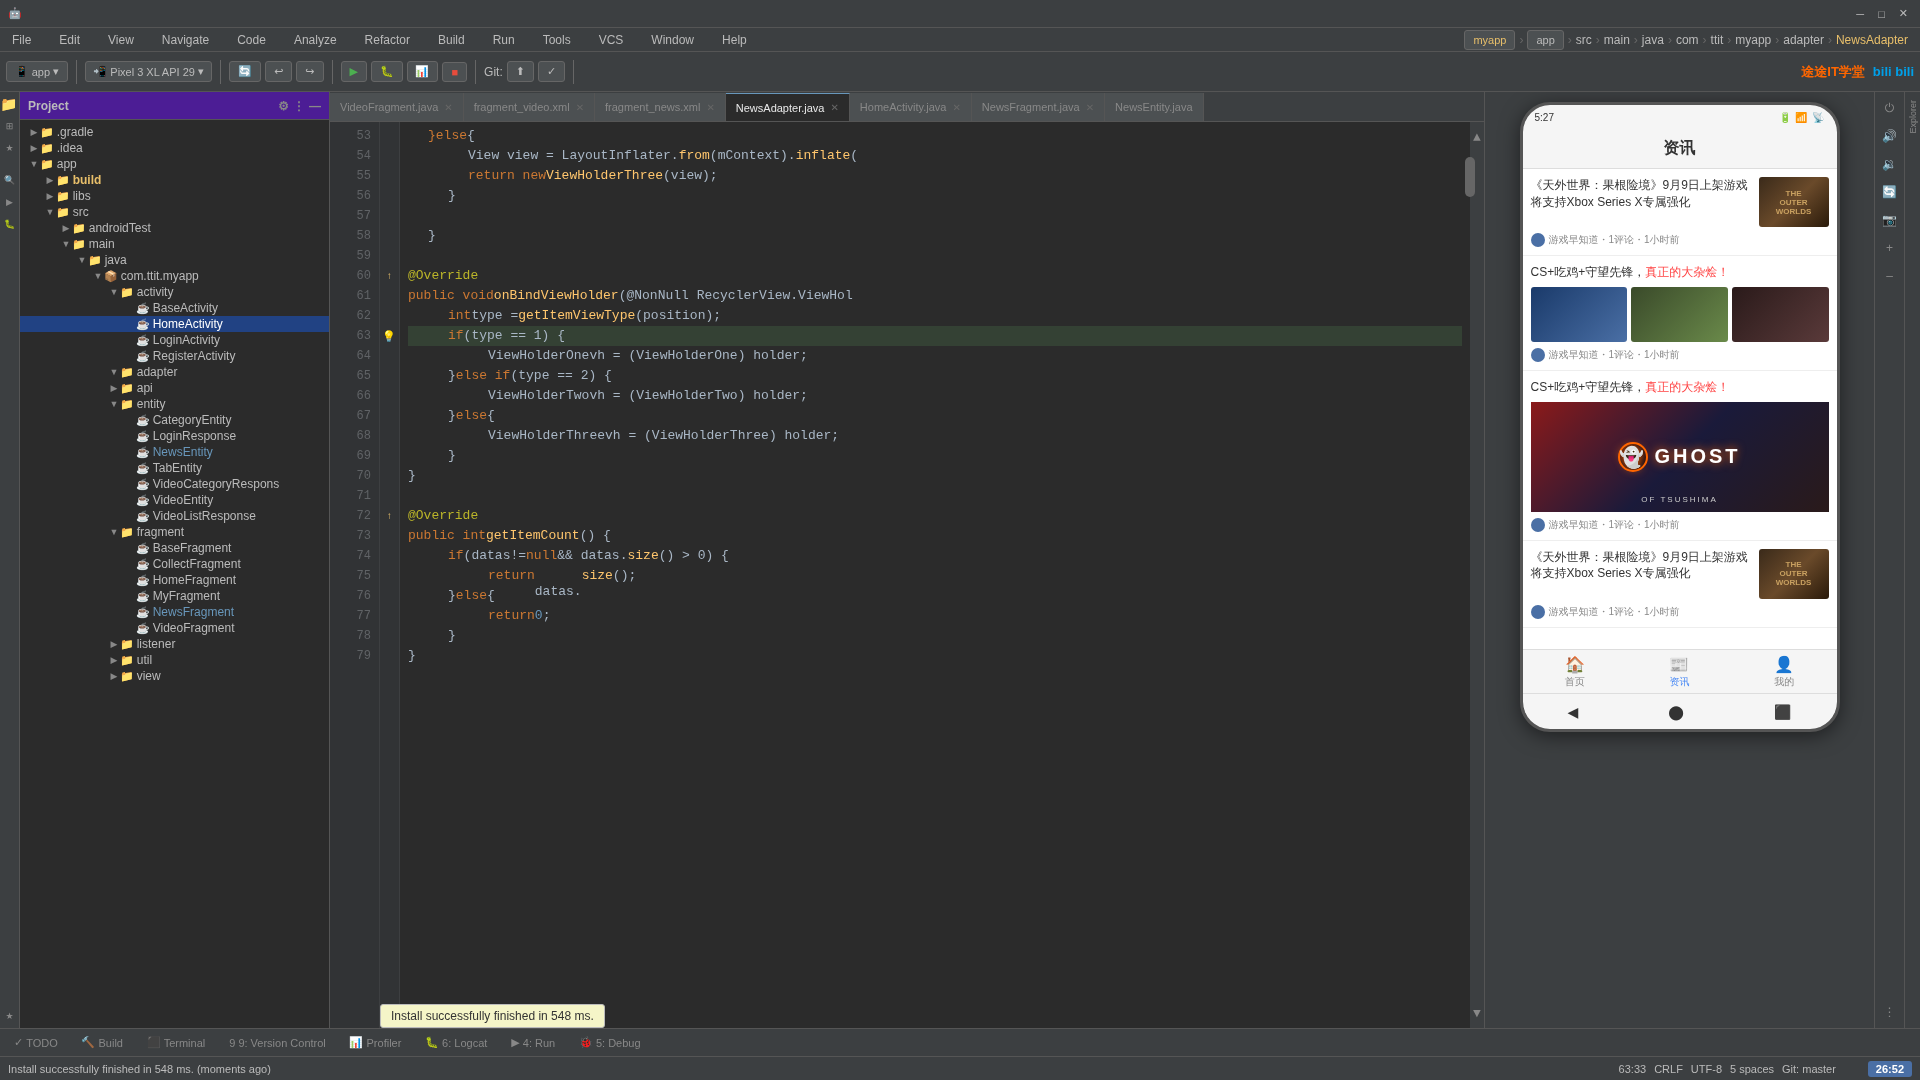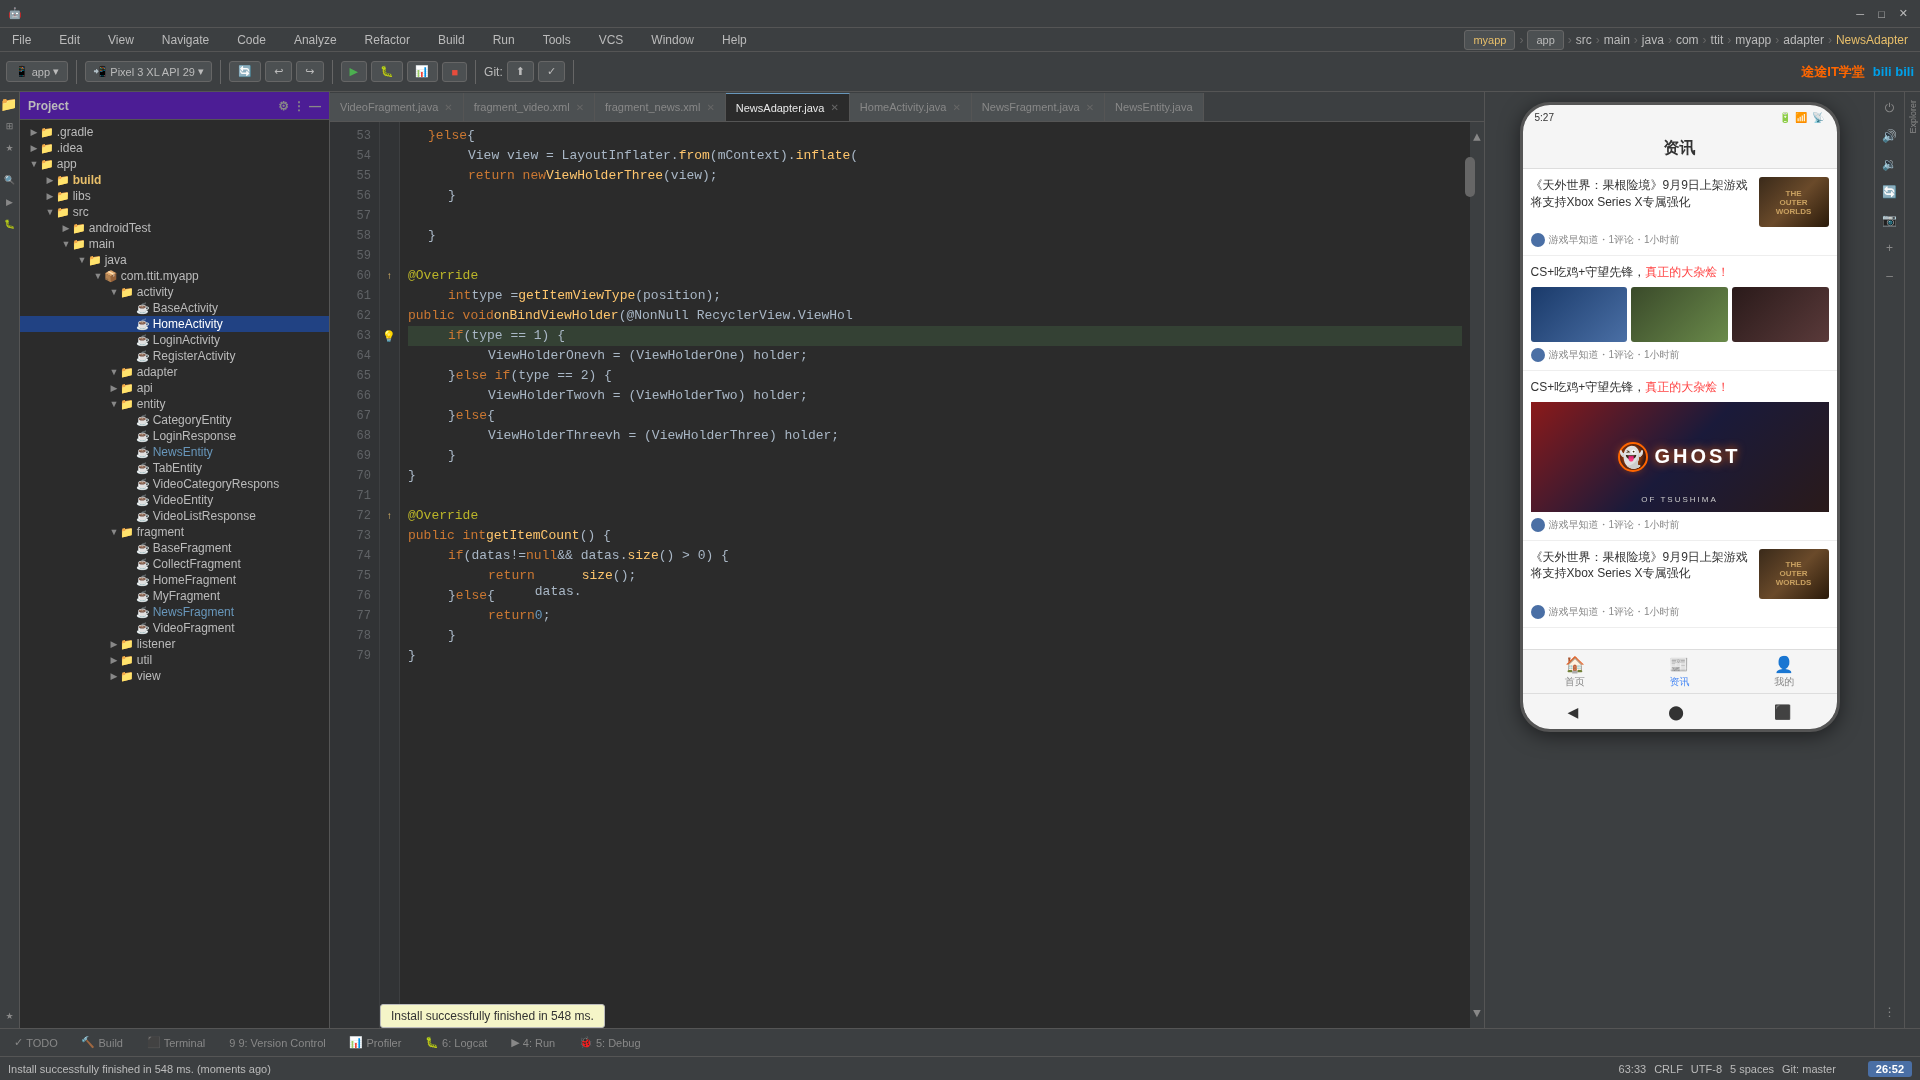--- a/index.html
+++ b/index.html
@@ -890,30 +890,30 @@
             <span style="margin-left:20px;color:#a9b7c6;">}</span>
           </div>
 
           <div class="code-line">&nbsp;</div>
 
           <div class="code-line">
             <span style="color:#bbb529;">@Override</span>
           </div>
 
           <div class="code-line">
+            <span style="color:#cc7832;">public void </span>
+              <span style="color:#ffc66d;">onBindViewHolder</span>
+              <span style="color:#a9b7c6;">(@NonNull RecyclerView.ViewHol</span>
+          </div>
+
+          <div class="code-line">
             <span style="margin-left:40px;color:#cc7832;">int </span>
               <span style="color:#a9b7c6;">type = </span>
               <span style="color:#ffc66d;">getItemViewType</span>
               <span style="color:#a9b7c6;">(position);</span>
-          </div>
-
-          <div class="code-line">
-            <span style="color:#cc7832;">public void </span>
-              <span style="color:#ffc66d;">onBindViewHolder</span>
-              <span style="color:#a9b7c6;">(@NonNull RecyclerView.ViewHol</span>
           </div>
 
           <div class="code-line hl-line" style="background:#344134;">
             <span style="margin-left:40px;color:#cc7832;">if </span>
               <span style="color:#a9b7c6;">(type == 1) {</span>
           </div>
 
           <div class="code-line">
             <span style="margin-left:80px;color:#a9b7c6;"></span>
               <span style="color:#a9b7c6;">ViewHolderOne</span>

